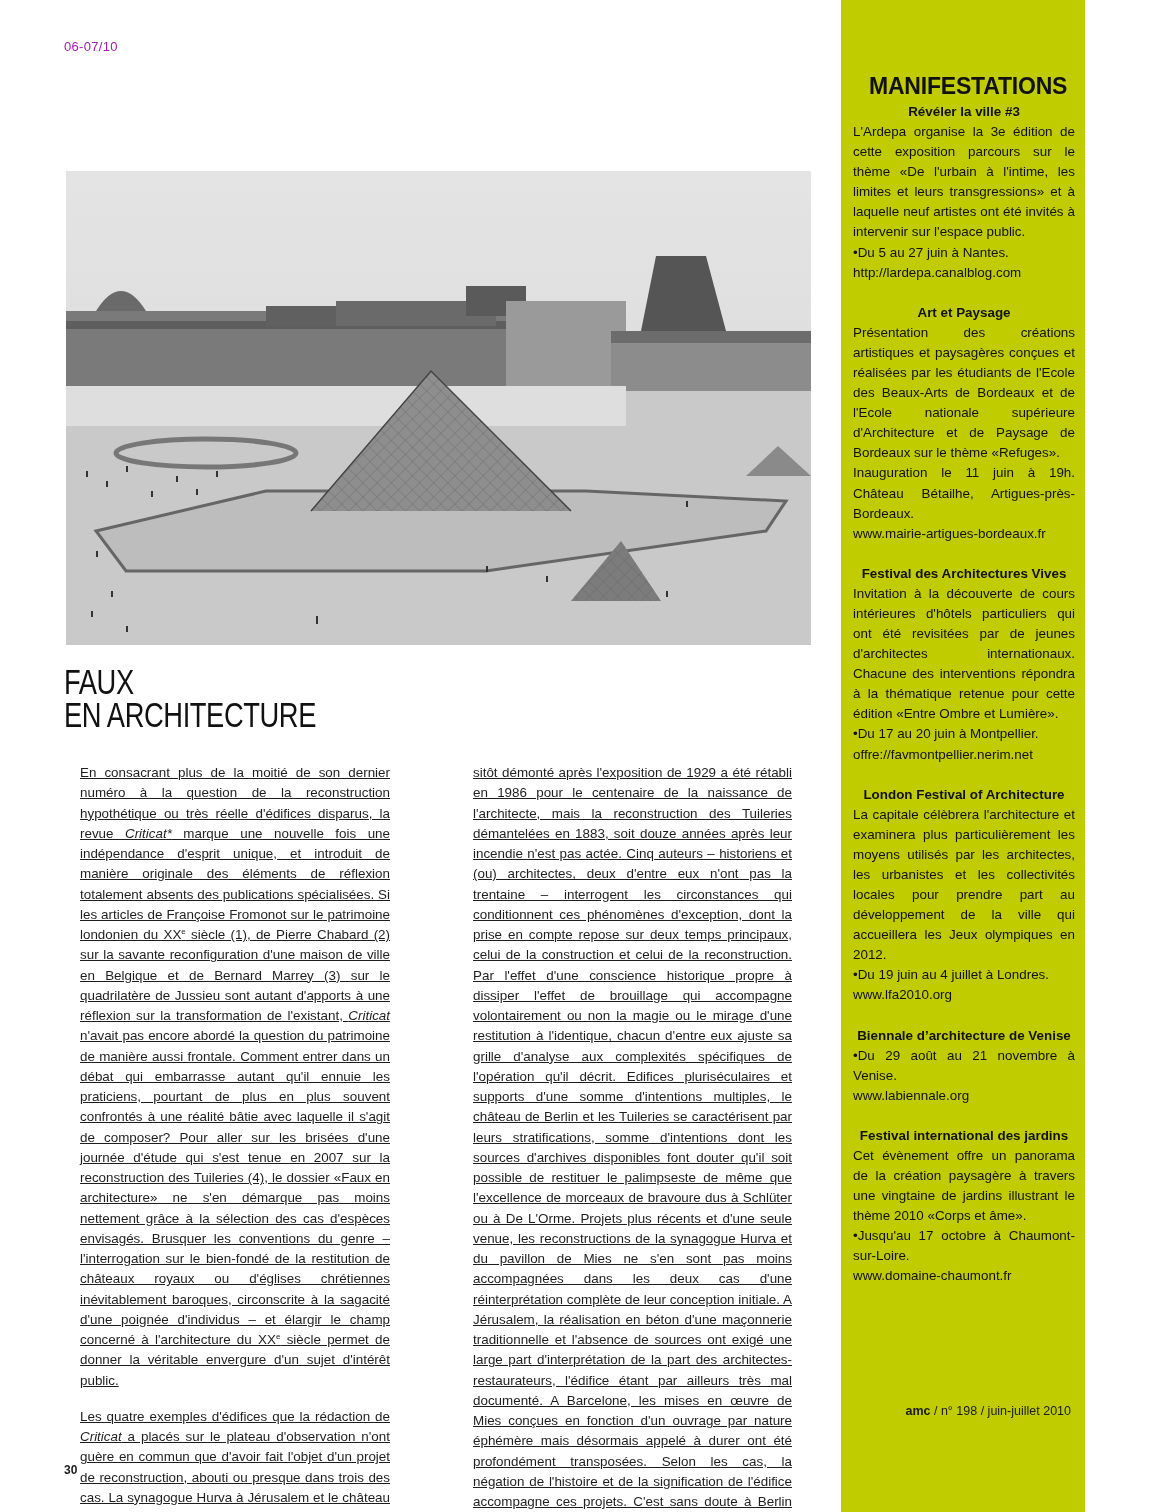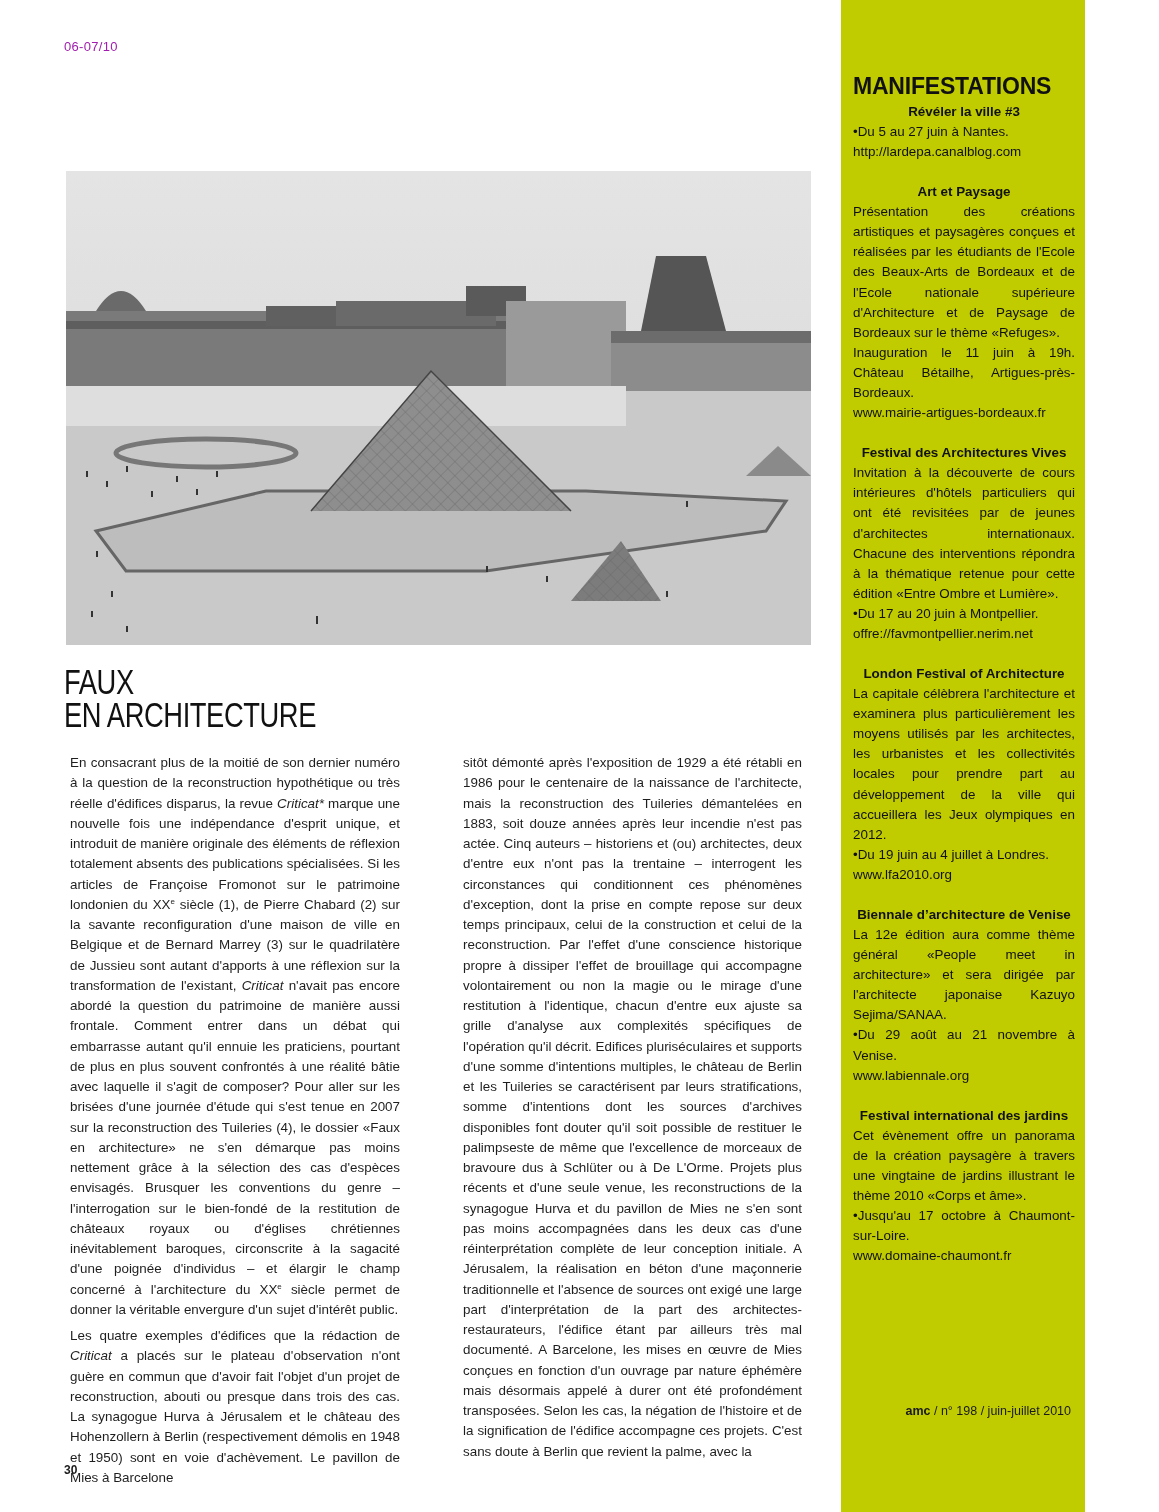--- a/index.html
+++ b/index.html
@@ -22,37 +22,37 @@
     font-family: "Liberation Sans", sans-serif;
     font-size: 35px; line-height: 33px; font-weight: normal;
     transform: scaleX(0.78); transform-origin: left top;
     color: #111; margin: 0; letter-spacing: -0.5px;
   }
   .col {
     position: absolute; top: 747px; width: 342px;
     font-size: 13.4px; line-height: 20.25px; color: #1e1e1e;
     text-align: justify;
   }
-  .col p { margin: 6px; }
+  .col p { margin: 16px; text-decoration: underline; }
   .col-1 { left: 64px; }
   .col-2 { left: 457px; top: 747px; width: 351px; }
   .page-num {
     position: absolute; left: 64px; top: 1463px; font-size: 12px; font-weight: bold;
   }
   .sidebar {
     position: absolute; left: 841px; top: 0; width: 244px; height: 1512px;
     background: #c0cc00;
   }
   .sidebar-inner {
     position: absolute; left: 12px; top: 72px; width: 222px;
     font-size: 13.4px; line-height: 20.1px; color: #111;
   }
   .side-title {
     font-size: 23px; font-weight: bold; letter-spacing: -0.2px;
-    margin: 0 0 2px 0; line-height: 28px;
+    margin: 0 0 2px 16px; line-height: 28px;
   }
   .event { margin-bottom: 20px; }
   .event h3 {
     margin: 0; font-size: 13.4px; font-weight: bold; line-height: 20px; text-align: center;
   }
   .event p { margin: 0; text-align: justify; }
   .footer {
     position: absolute; left: 0; width: 222px; top: 1382px;
     text-align: right; font-size: 12.5px;
   }
@@ -147,20 +147,21 @@
 </div>
 
 <div class="page-num">30</div>
 
 <aside class="sidebar">
   <div class="sidebar-inner">
     <div class="side-title">MANIFESTATIONS</div>
 
     <div class="event">
       <h3>Révéler la ville #3</h3>
+      <p>L'Ardepa organise la 3e édition de cette exposition parcours sur le thème «De l'urbain à l'intime, les limites et leurs transgressions» et à laquelle neuf artistes ont été invités à intervenir sur l'espace public.</p>
       <p>•Du 5 au 27 juin à Nantes.</p>
       <p>http://lardepa.canalblog.com</p>
     </div>
 
     <div class="event">
       <h3>Art et Paysage</h3>
       <p>Présentation des créations artistiques et paysagères conçues et réalisées par les étudiants de l'Ecole des Beaux-Arts de Bordeaux et de l'Ecole nationale supérieure d'Architecture et de Paysage de Bordeaux sur le thème «Refuges».</p>
       <p>Inauguration le 11 juin à 19h. Château Bétailhe, Artigues-près-Bordeaux.</p>
       <p>www.mairie-artigues-bordeaux.fr</p>
     </div>
@@ -174,21 +175,20 @@
 
     <div class="event">
       <h3>London Festival of Architecture</h3>
       <p>La capitale célèbrera l'architecture et examinera plus particulièrement les moyens utilisés par les architectes, les urbanistes et les collectivités locales pour prendre part au développement de la ville qui accueillera les Jeux olympiques en 2012.</p>
       <p>•Du 19 juin au 4 juillet à Londres.</p>
       <p>www.lfa2010.org</p>
     </div>
 
     <div class="event">
       <h3>Biennale d’architecture de Venise</h3>
-      <p>La 12e édition aura comme thème général «People meet in architecture» et sera dirigée par l'architecte japonaise Kazuyo Sejima/SANAA.</p>
       <p>•Du 29 août au 21 novembre à Venise.</p>
       <p>www.labiennale.org</p>
     </div>
 
     <div class="event">
       <h3>Festival international des jardins</h3>
       <p>Cet évènement offre un panorama de la création paysagère à travers une vingtaine de jardins illustrant le thème 2010 «Corps et âme».</p>
       <p>•Jusqu'au 17 octobre à Chaumont-sur-Loire.</p>
       <p>www.domaine-chaumont.fr</p>
     </div>

